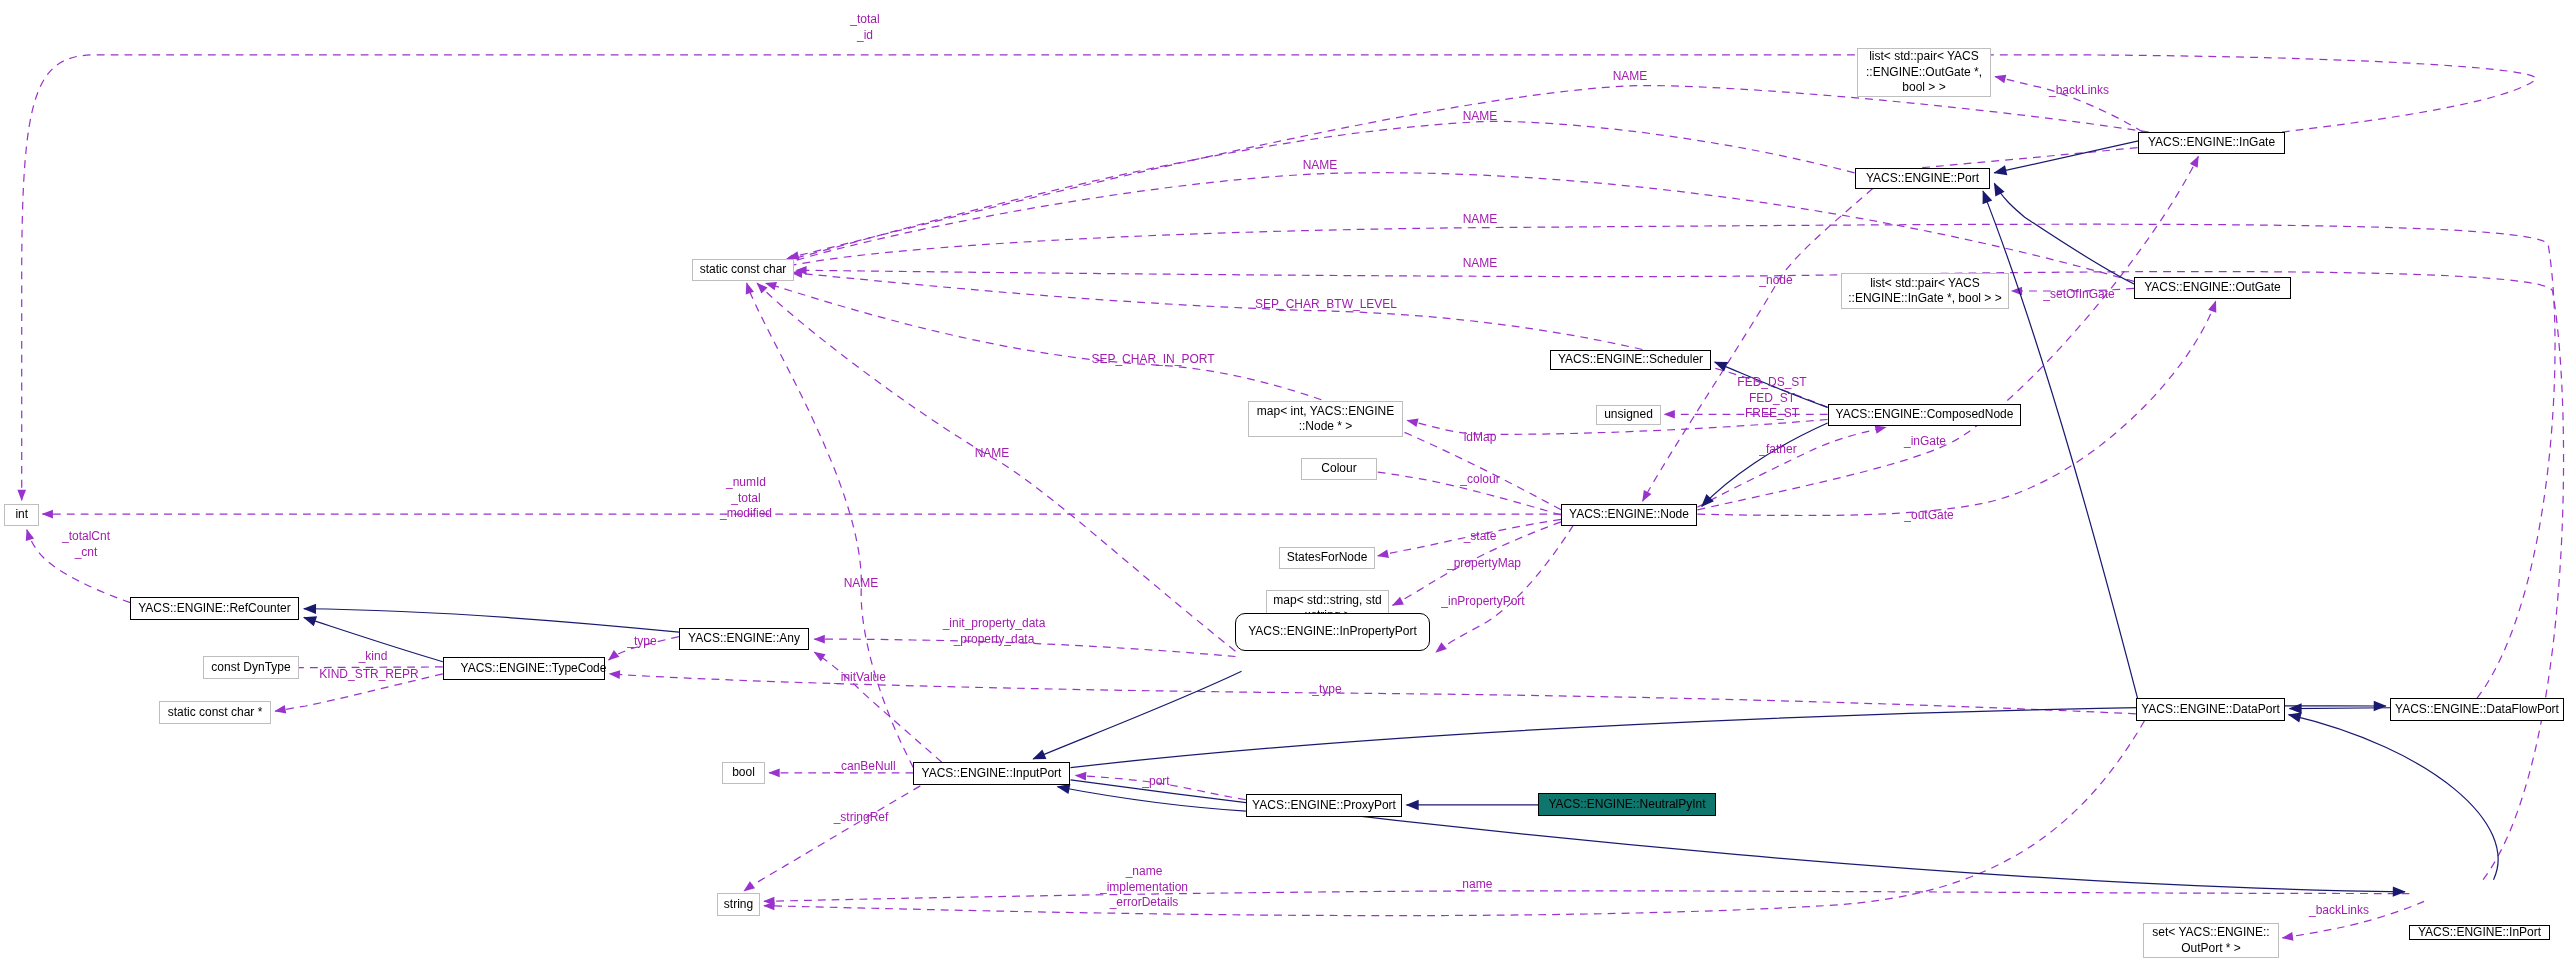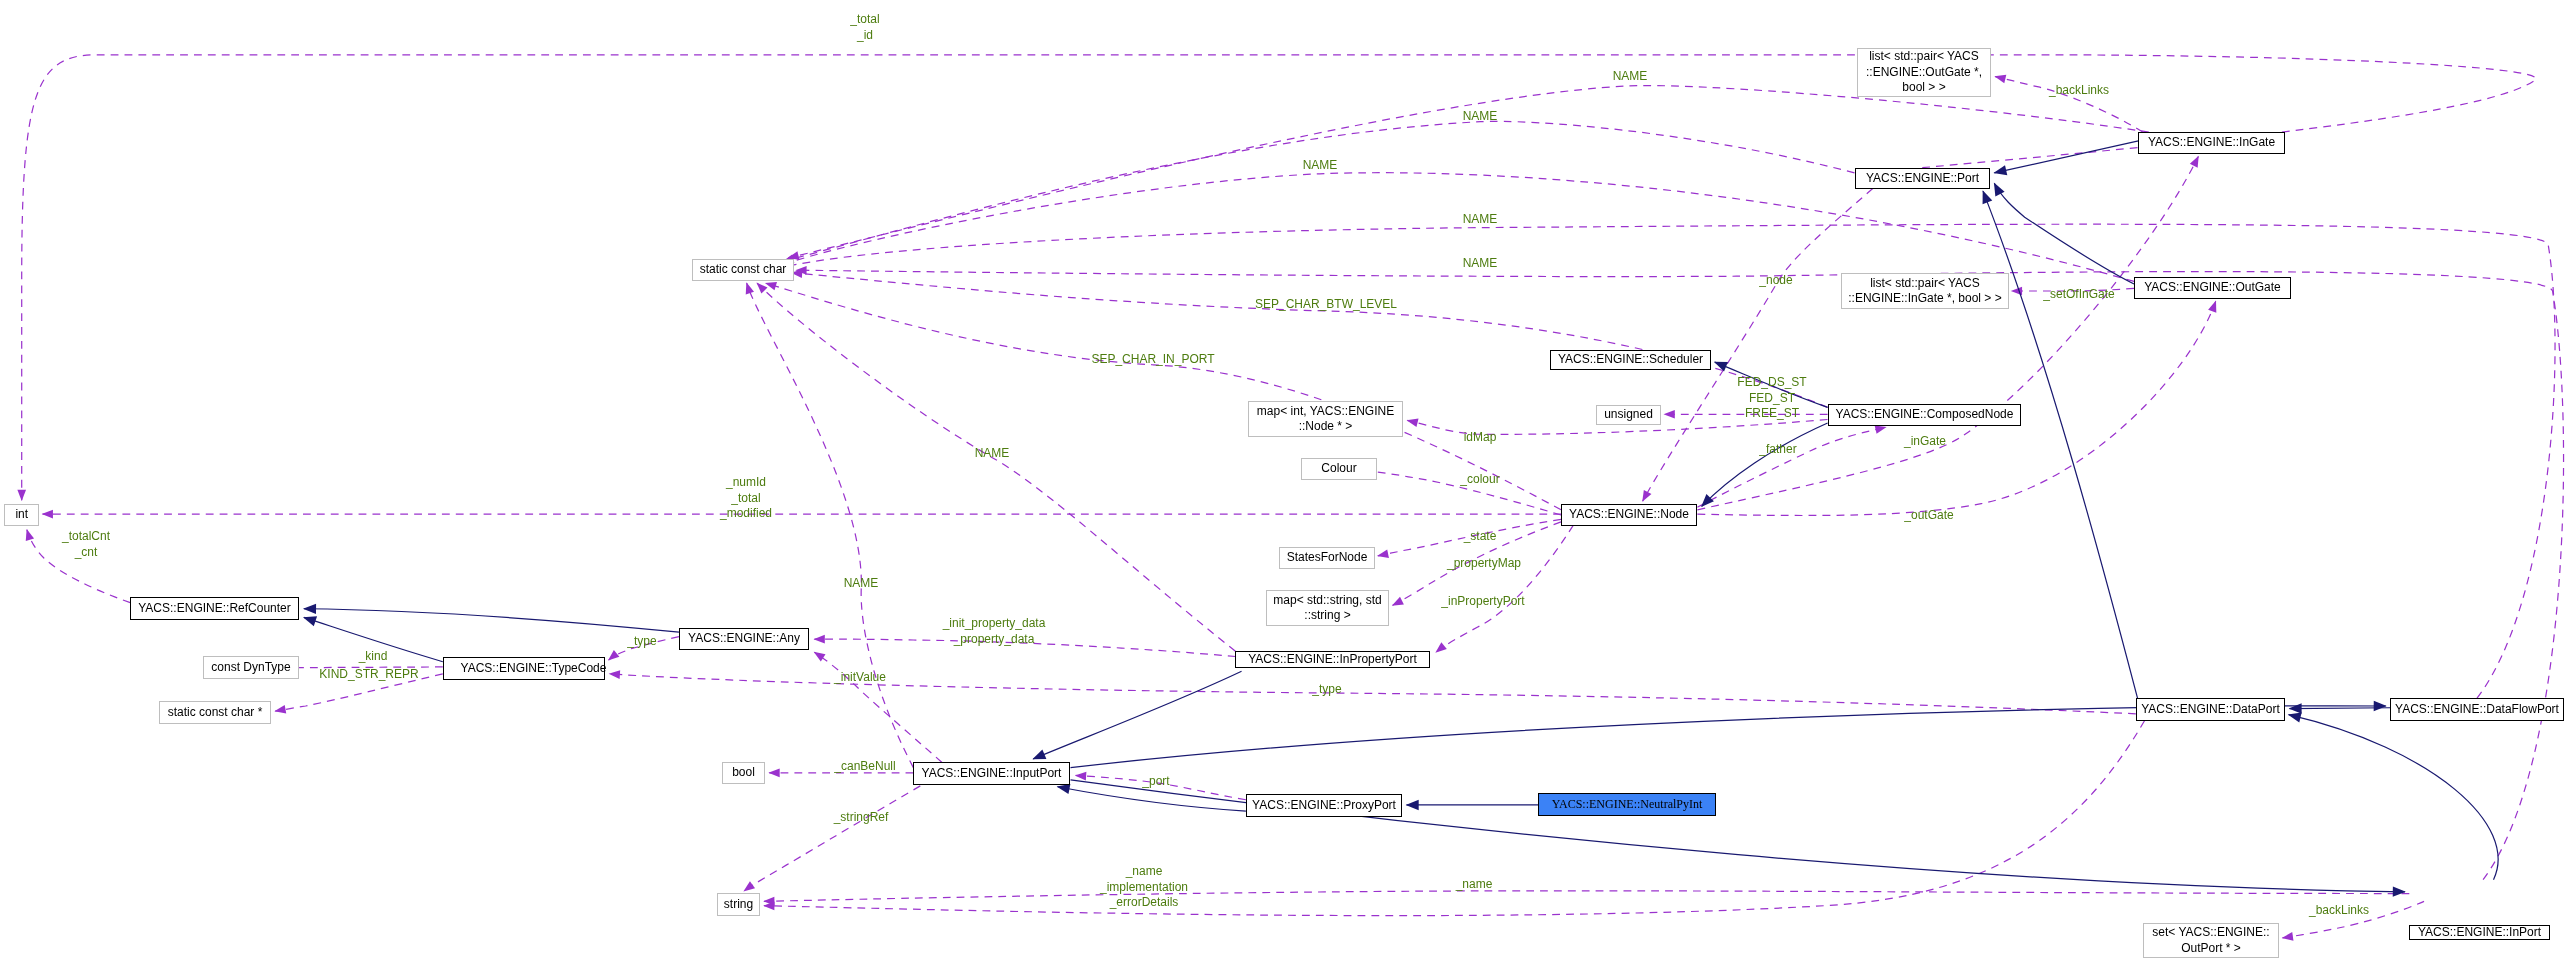--- a/index.html
+++ b/index.html
@@ -7,23 +7,23 @@
           font-family:"Liberation Sans","DejaVu Sans",sans-serif;overflow:hidden;}
   #edges-svg{position:absolute;left:0;top:0;width:2576px;height:964px;}
   .edge{fill:none;stroke-width:1.4px;}
   .edge.dashed{stroke:#9a32cd;stroke-dasharray:9 7;}
   .edge.solid{stroke:#191970;}
   .node{position:absolute;display:flex;align-items:center;justify-content:center;
         text-align:center;white-space:pre;font-size:12px;line-height:1.28;color:#000;
         background:#fff;box-sizing:border-box;}
   .node.class{border:1.3px solid #000000;}
   .node.primitive{border:0.9px solid #bebebe;}
-  .node.highlight{border:1.3px solid #000000;background:#3b82f6;font-family:Liberation Serif, serif;}
+  .node.highlight{border:1.3px solid #000000;background:#0f766e;}
   .edge-label{position:absolute;transform:translateX(-50%);text-align:center;
-        white-space:pre;font-size:12px;line-height:1.3;color:#4d7c0f;}
+        white-space:pre;font-size:12px;line-height:1.3;color:#a21caf;}
 </style>
 </head>
 <body>
 
 <div id="canvas">
   <svg id="edges-svg" viewBox="0 0 2967 1110" width="2576" height="964">
     <defs>
       <marker id="arrow-dashed" markerWidth="16" markerHeight="14" refX="13" refY="6" orient="auto" markerUnits="userSpaceOnUse">
         <path d="M1,1 L14,6 L1,11 z" fill="#9a32cd"></path>
       </marker>
@@ -145,21 +145,21 @@
     <div class="node primitive" style="left: 1301px; top: 458px; width: 76px; height: 22px;">Colour</div>
     <div class="node class" style="left: 1561px; top: 504px; width: 136px; height: 22px;">YACS::ENGINE::Node</div>
     <div class="node primitive" style="left: 1279px; top: 547px; width: 96px; height: 22px;">StatesForNode</div>
     <div class="node primitive" style="left: 1266px; top: 590px; width: 123px; height: 36px;">map&lt; std::string, std
 ::string &gt;</div>
     <div class="node class" style="left: 130px; top: 597px; width: 169px; height: 23.4px;">YACS::ENGINE::RefCounter</div>
     <div class="node primitive" style="left: 167px; top: 656px; width: 96px; height: 22.6px; margin-left: 36px;">const DynType</div>
     <div class="node class" style="left: 443px; top: 657px; width: 162px; height: 22.6px; padding-left: 19px;">YACS::ENGINE::TypeCode</div>
     <div class="node primitive" style="left: 159px; top: 701px; width: 112px; height: 22.6px;">static const char *</div>
     <div class="node class" style="left: 679px; top: 628px; width: 130px; height: 22px;">YACS::ENGINE::Any</div>
-    <div class="node class" style="left: 1235px; top: 651px; width: 195px; height: 17px;">YACS::ENGINE::InPropertyPort</div>
+    <div class="node class" style="left: 1235px; top: 613px; width: 195px; height: 38px; border-radius: 10px;">YACS::ENGINE::InPropertyPort</div>
     <div class="node class" style="left: 2136px; top: 698px; width: 149px; height: 22.6px;">YACS::ENGINE::DataPort</div>
     <div class="node class" style="left: 2390px; top: 698px; width: 174px; height: 22.6px;">YACS::ENGINE::DataFlowPort</div>
     <div class="node primitive" style="left: 722px; top: 762px; width: 43px; height: 22px;">bool</div>
     <div class="node class" style="left: 913px; top: 762px; width: 157px; height: 23.4px;">YACS::ENGINE::InputPort</div>
     <div class="node class" style="left: 1246px; top: 794px; width: 156px; height: 22.6px;">YACS::ENGINE::ProxyPort</div>
     <div class="node highlight" style="left: 1538px; top: 793px; width: 178px; height: 23.4px;">YACS::ENGINE::NeutralPyInt</div>
     <div class="node class" style="left: 2409px; top: 880px; width: 141px; height: 15px; margin-top: 45px;">YACS::ENGINE::InPort</div>
     <div class="node primitive" style="left: 2143px; top: 923px; width: 136px; height: 35px; text-align: center;">set&lt; YACS::ENGINE::
 OutPort * &gt;</div>
     <div class="node primitive" style="left: 717px; top: 893px; width: 43px; height: 22.6px;">string</div>

